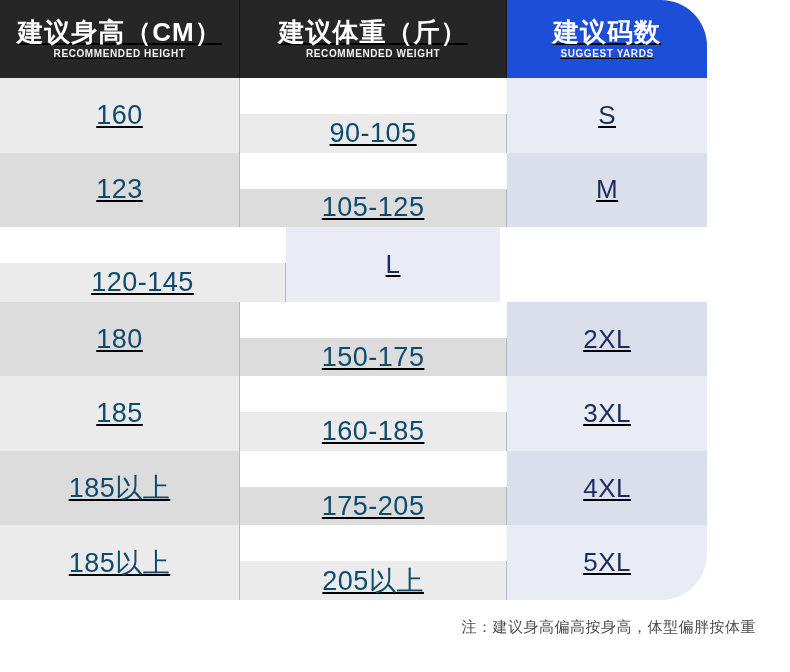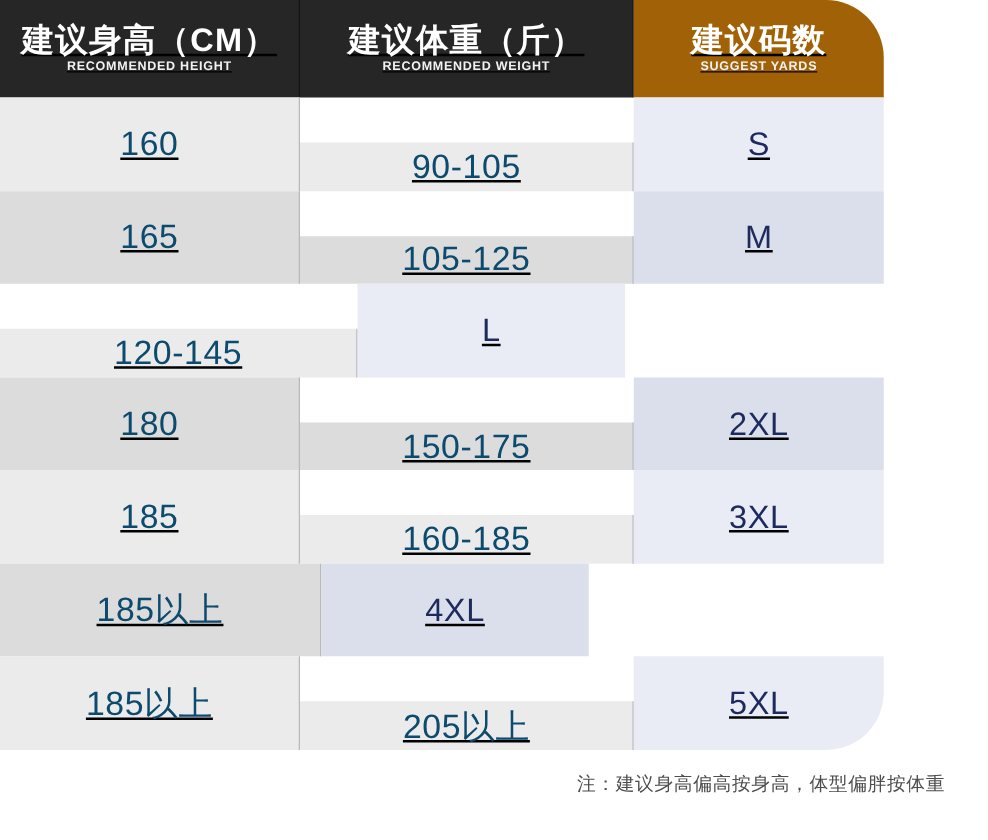--- a/index.html
+++ b/index.html
@@ -32,21 +32,21 @@
     align-items: center;
     justify-content: center;
     background: #262626;
     color: #ffffff;
     gap: 4px;
   }
   .th.c1 { width: 257px; border-right: 1px solid rgba(0,0,0,0.45); }
   .th.c2 { width: 286px; border-right: 1px solid rgba(0,0,0,0.45); }
   .th.c3 {
     width: 214px;
-    background: #a16207;
+    background: #1d4ed8;
     border-top-right-radius: 46px;
   }
   .th .cn {
     font-size: 26px;
     font-weight: bold;
     letter-spacing: 1px;
     line-height: 1;
   }
   .th .en {
     font-size: 10px;
@@ -116,40 +116,41 @@
       </div>
     </div>
 
     <div class="tbody">
       <div class="tr">
         <div class="td c1">160</div>
         <div class="td c2">90-105</div>
         <div class="td c3">S</div>
       </div>
       <div class="tr">
-        <div class="td c1">165</div>
+        <div class="td c1">123</div>
         <div class="td c2">105-125</div>
         <div class="td c3">M</div>
       </div>
       <div class="tr">
         <div class="td c2">120-145</div>
         <div class="td c3">L</div>
       </div>
       <div class="tr">
         <div class="td c1">180</div>
         <div class="td c2">150-175</div>
         <div class="td c3">2XL</div>
       </div>
       <div class="tr">
         <div class="td c1">185</div>
         <div class="td c2">160-185</div>
         <div class="td c3">3XL</div>
       </div>
       <div class="tr">
         <div class="td c1">185以上</div>
+        <div class="td c2">175-205</div>
         <div class="td c3">4XL</div>
       </div>
       <div class="tr">
         <div class="td c1">185以上</div>
         <div class="td c2">205以上</div>
         <div class="td c3">5XL</div>
       </div>
     </div>
 
   </div>

